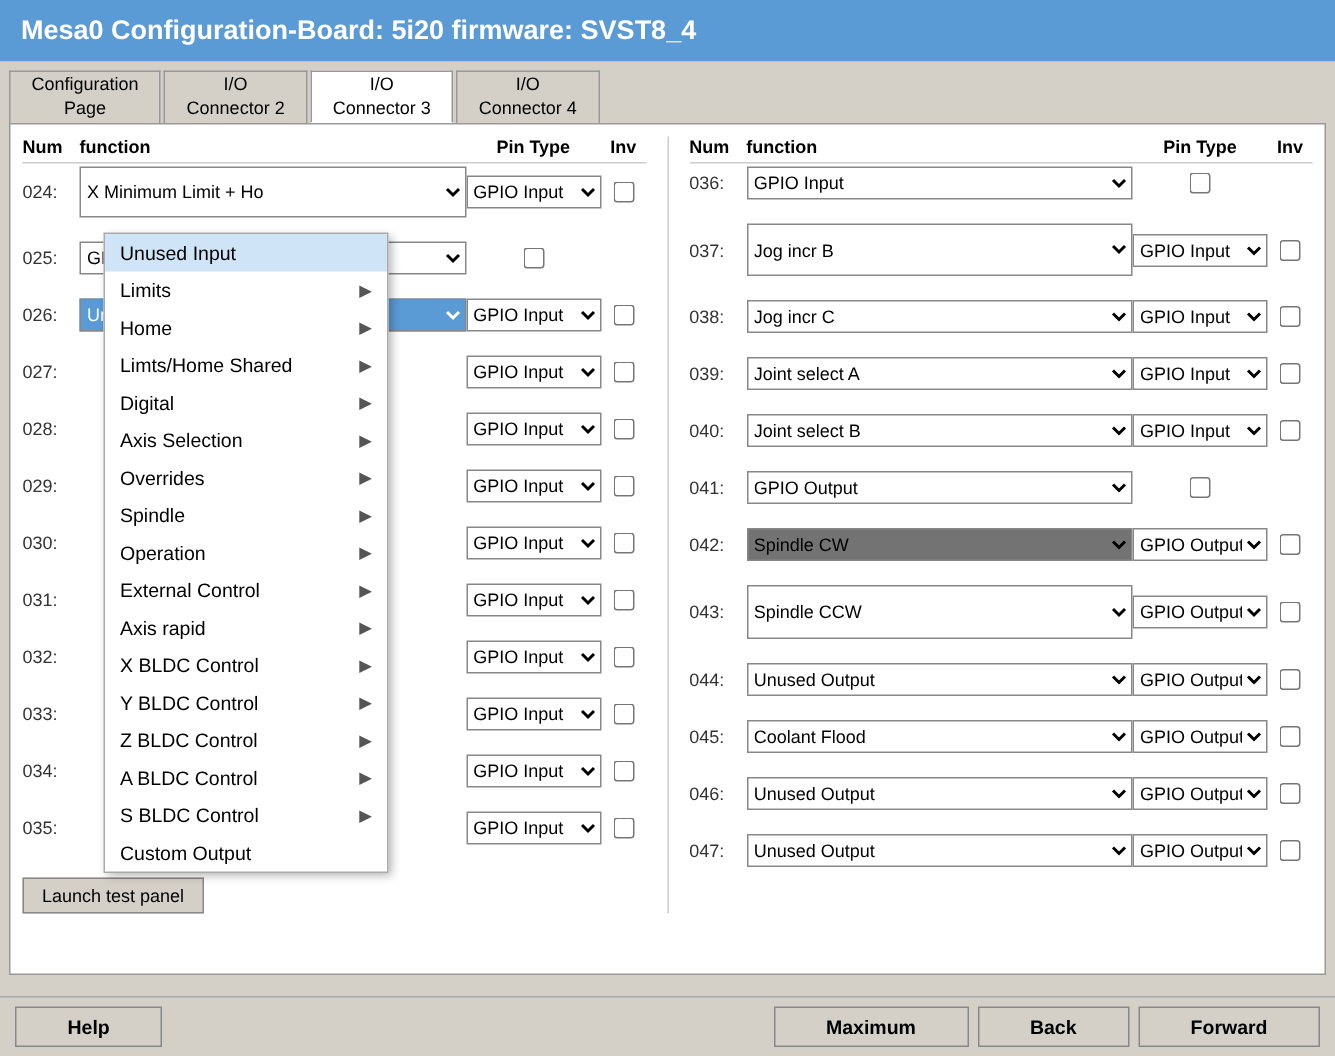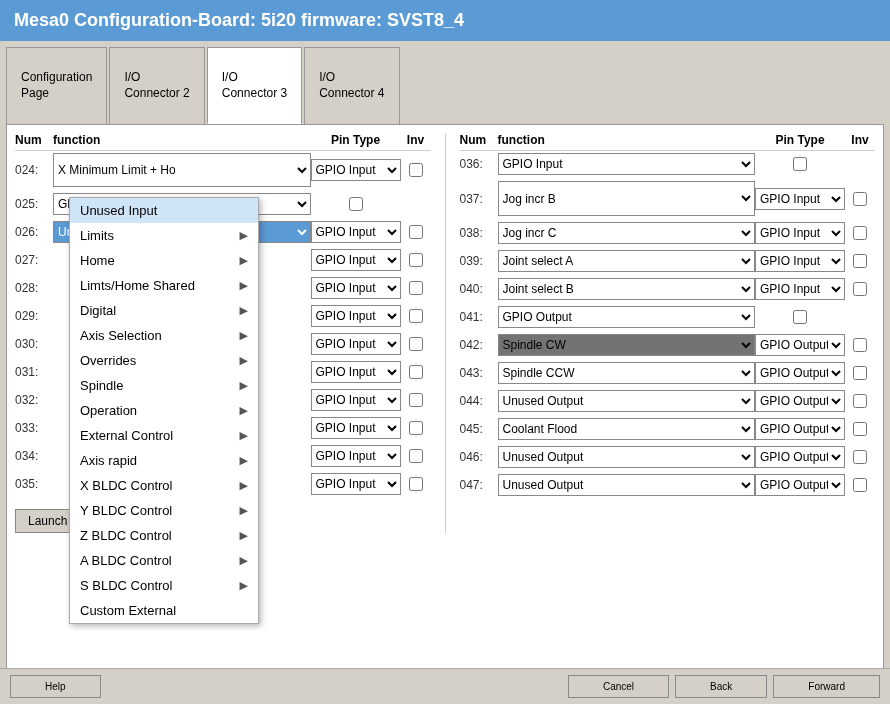--- a/index.html
+++ b/index.html
@@ -18,26 +18,27 @@
       font-weight: bold;
       padding: 10px 14px;
     }
     .tabs {
       display: flex;
       background: #d4d0c8;
       padding: 6px 0 0 6px;
       gap: 2px;
     }
     .tab {
-      padding: 22px 14px;
+      padding: 1px 14px;
       background: #d4d0c8;
       border: 1px solid #999;
       border-bottom: none;
       cursor: pointer;
       font-size: 12px;
+      text-align: center;
       line-height: 1.3;
       min-width: 70px;
     }
     .tab.active {
       background: #fff;
       border-bottom: 1px solid #fff;
       z-index: 2;
     }
     .main-area {
       background: #fff;
@@ -63,21 +64,21 @@
       padding-bottom: 3px;
       margin-bottom: 2px;
       font-size: 12px;
     }
     .col-header span:nth-child(3) { text-align: center; }
     .col-header span:nth-child(4) { text-align: center; }
     .row {
       display: grid;
       grid-template-columns: 38px 1fr 90px 30px;
       align-items: center;
-      margin-bottom: 6px;
+      margin-bottom: 16px;
     }
     .row-num {
       font-size: 12px;
       color: #333;
     }
     .row select, .row .select-box {
       font-size: 12px;
       width: 100%;
       height: 22px;
       border: 1px solid #888;
@@ -136,25 +137,26 @@
       padding: 6px 10px;
       background: #d4d0c8;
       border-top: 1px solid #aaa;
       position: absolute;
       bottom: 0;
       left: 0;
       right: 0;
     }
     .btn {
       padding: 5px 34px;
-      font-size: 10px;
+      font-size: 13px;
       background: #d4d0c8;
       border: 1px solid #888;
       cursor: pointer;
       min-width: 70px;
+      font-weight: bold;
     }
     .launch-btn {
       padding: 4px 12px;
       font-size: 12px;
       background: #d4d0c8;
       border: 1px solid #888;
       cursor: pointer;
       margin-top: 6px;
     }
     .right-col-header {
@@ -414,21 +416,21 @@
         <select style="font-size:12px;height:22px;border:1px solid #888;background:#737373"><option>Spindle CW</option></select>
         <div class="pin-type-cell">
             <select style="font-size:12px;height:22px;border:1px solid #888;flex:1"><option>GPIO Output</option></select>
           </div>
         <div class="inv-cell">
             <input type="checkbox" style="">
           </div>
       </div>
       <div class="row">
         <span class="row-num">043:</span>
-        <select style="font-size:12px;height:22px;border:1px solid #888;background:#fff"><option>Spindle CCW</option></select>
+        <select style="font-size:12px;height:36px;border:1px solid #888;background:#fff"><option>Spindle CCW</option></select>
         <div class="pin-type-cell">
             <select style="font-size:12px;height:22px;border:1px solid #888;flex:1"><option>GPIO Output</option></select>
           </div>
         <div class="inv-cell">
             <input type="checkbox" style="">
           </div>
       </div>
       <div class="row">
         <span class="row-num">044:</span>
         <select style="font-size:12px;height:22px;border:1px solid #888;background:#fff"><option>Unused Output</option></select>
@@ -530,25 +532,25 @@
     </div>
     <div class="dropdown-item">
       <span>A BLDC Control</span>
       <span class="arrow">▶</span>
     </div>
     <div class="dropdown-item">
       <span>S BLDC Control</span>
       <span class="arrow">▶</span>
     </div>
     <div class="dropdown-item">
-      <span>Custom External</span>
+      <span>Custom Output</span>
     </div>
   </div>
 </div>
 
 <div class="bottom-bar">
   <button class="btn">Help</button>
   <div style="display:flex;gap:6px">
-    <button class="btn">Cancel</button>
+    <button class="btn">Maximum</button>
     <button class="btn">Back</button>
     <button class="btn">Forward</button>
   </div>
 </div>
 
 </body></html>

